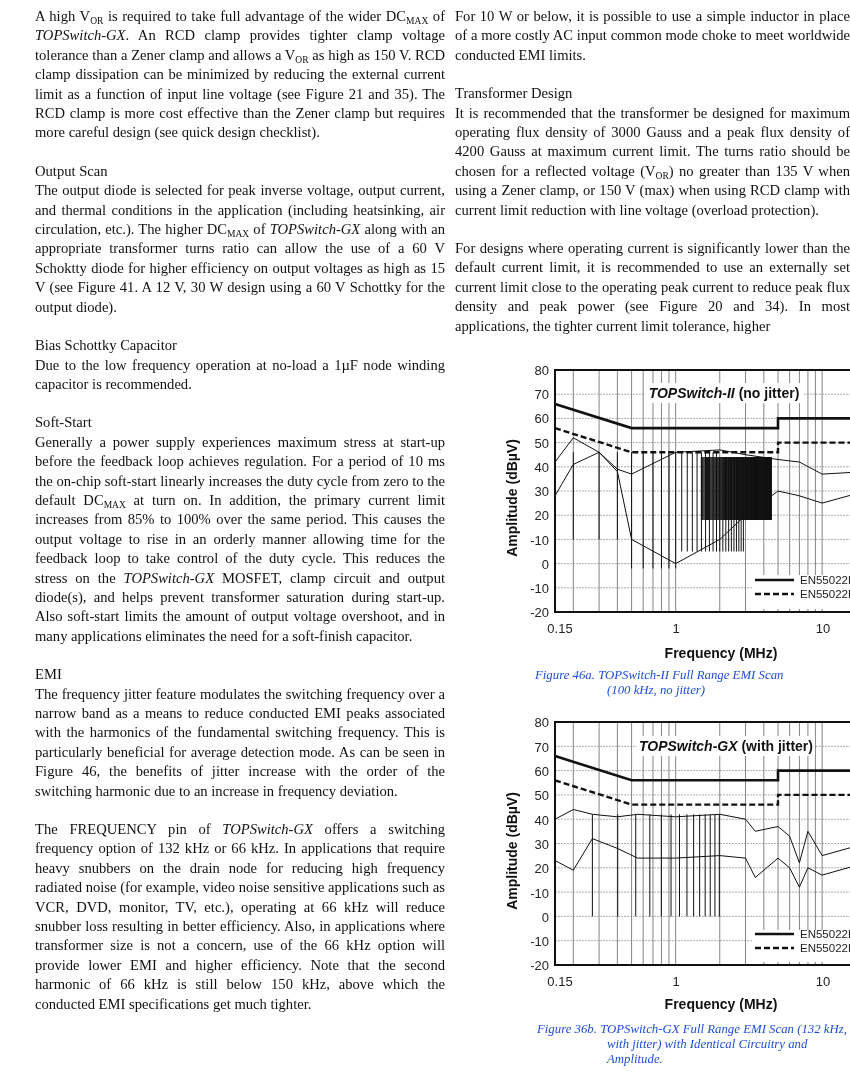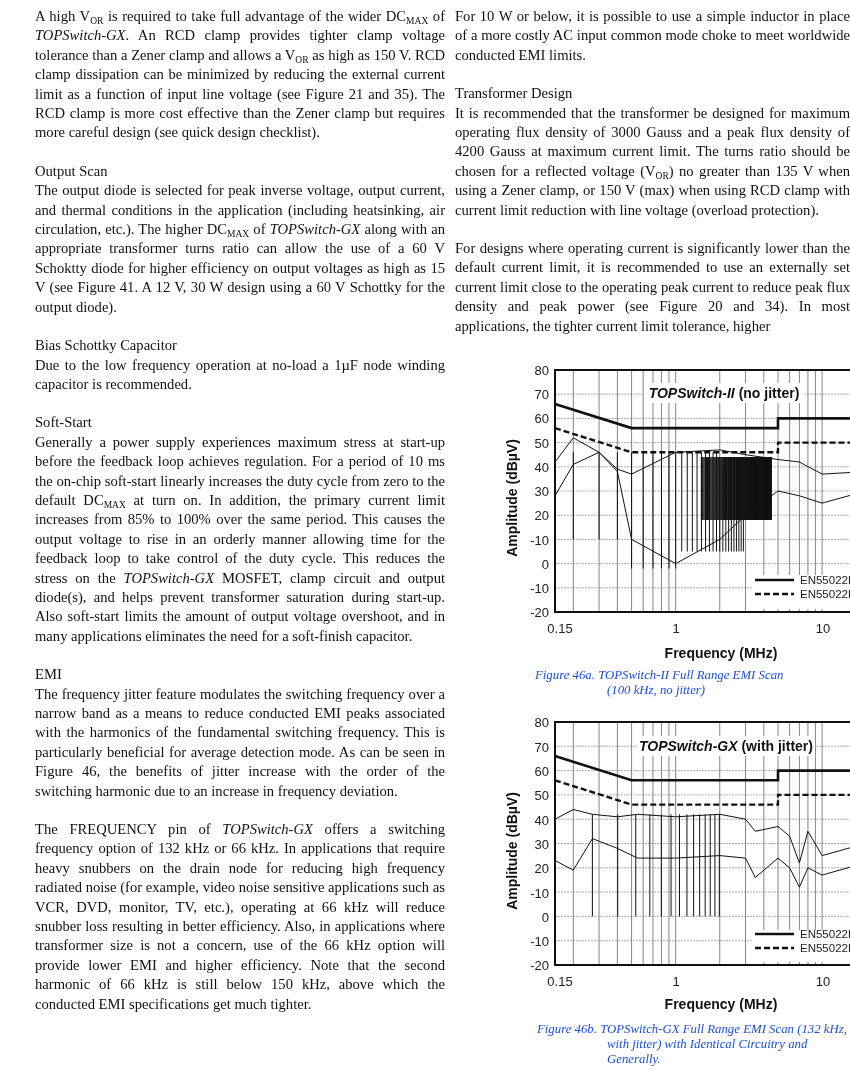--- a/index.html
+++ b/index.html
@@ -334,17 +334,17 @@
     <g>
       <rect x="255" y="225" width="140" height="32" fill="#fff"></rect>
       <line x1="258" y1="229" x2="297" y2="229" stroke="#111" stroke-width="2.5"></line>
       <text x="303" y="233" font-size="11.5" fill="#222">EN55022B (QP)</text>
       <line x1="258" y1="243" x2="297" y2="243" stroke="#111" stroke-width="2.5" stroke-dasharray="6,3"></line>
       <text x="303" y="247" font-size="11.5" fill="#222">EN55022B (AV)</text>
     </g>
     <text transform="translate(409,48) rotate(-90)" text-anchor="middle" font-size="6.5" fill="#333">PI-2577-010600</text>
   </svg>
   <div class="caption" style="left:40px; top:317px;">
-    <div>Figure 46b. TOPSwitch-GX Full Range EMI Scan (132 kHz,</div>
+    <div>Figure 36b. TOPSwitch-GX Full Range EMI Scan (132 kHz,</div>
     <div style="padding-left:70px;">with jitter) with Identical Circuitry and</div>
-    <div style="padding-left:70px;">Generally.</div>
+    <div style="padding-left:70px;">Amplitude.</div>
   </div>
 </div>
 
 </body></html>

